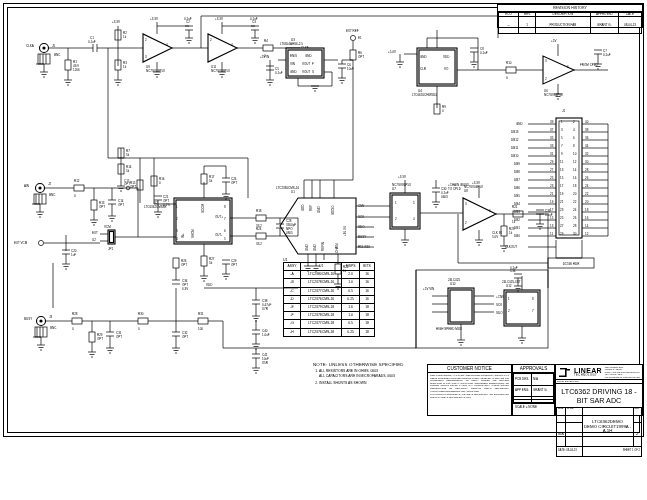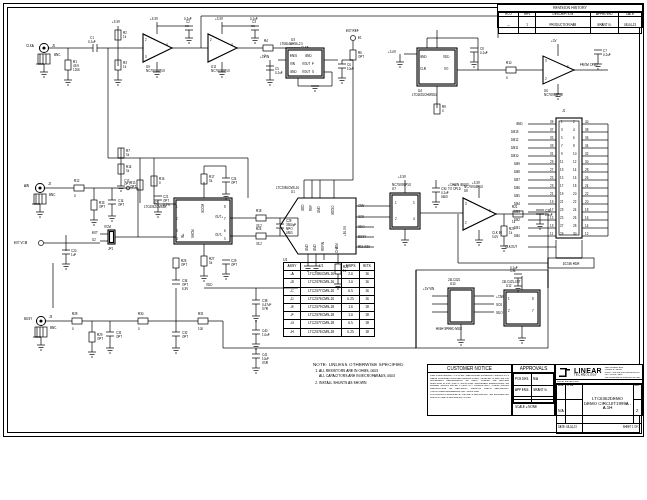--- a/index.html
+++ b/index.html
@@ -916,20 +916,21 @@
       </div>
       <div class="addr">
         <div>1630 McCarthy Blvd.</div>
         <div>Milpitas, CA 95035</div>
         <div>Phone: (408)432-1900    www.linear.com</div>
         <div>Fax: (408)434-0507</div>
         <div>LTC Confidential for Customer Use Only</div>
       </div>
     </div>
     <div class="ttlhd">TITLE: SCHEMATIC</div>
+    <div class="ttl">LTC6362 DRIVING 18 - BIT SAR ADC</div>
     <table class="gridtbl" style="border-top:.5px solid #000;">
       <tbody>
           <tr>
         <td style="width:9%;font-size:2.4px;vertical-align:top">SIZE</td>
         <td style="width:20%;font-size:2.4px;vertical-align:top">IC NO.</td>
         <td rowspan="2" style="text-align:center;font-size:4.4px;">
           <div>LTC6362DEMO</div>
           <div>DEMO CIRCUIT1999A - A.1H</div>
         </td>
         <td style="width:10%;font-size:2.4px;vertical-align:top">REV</td>

